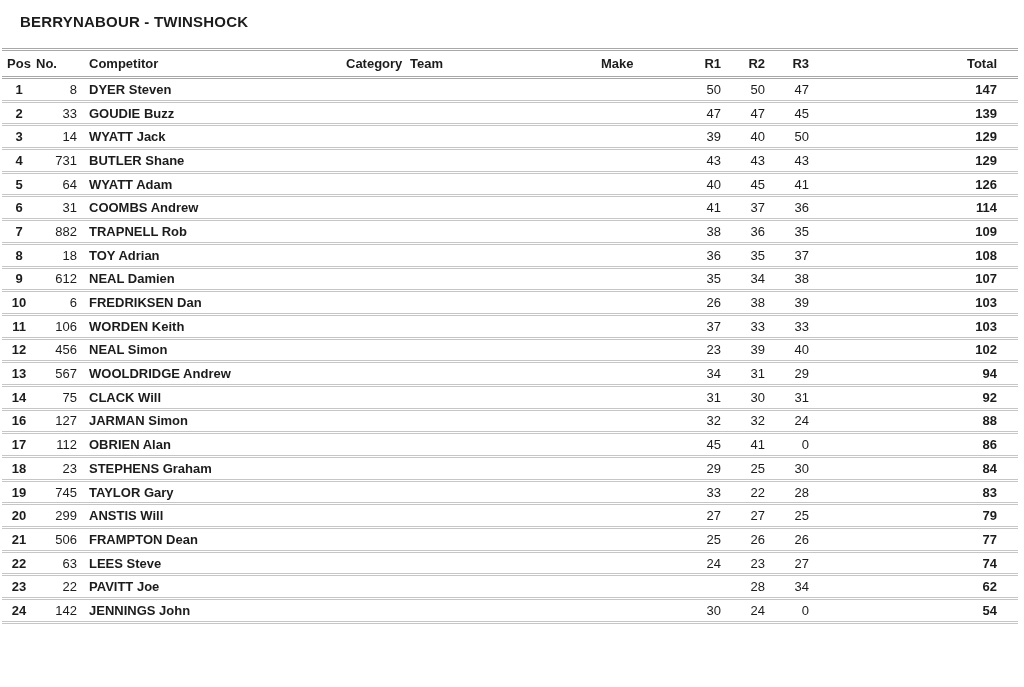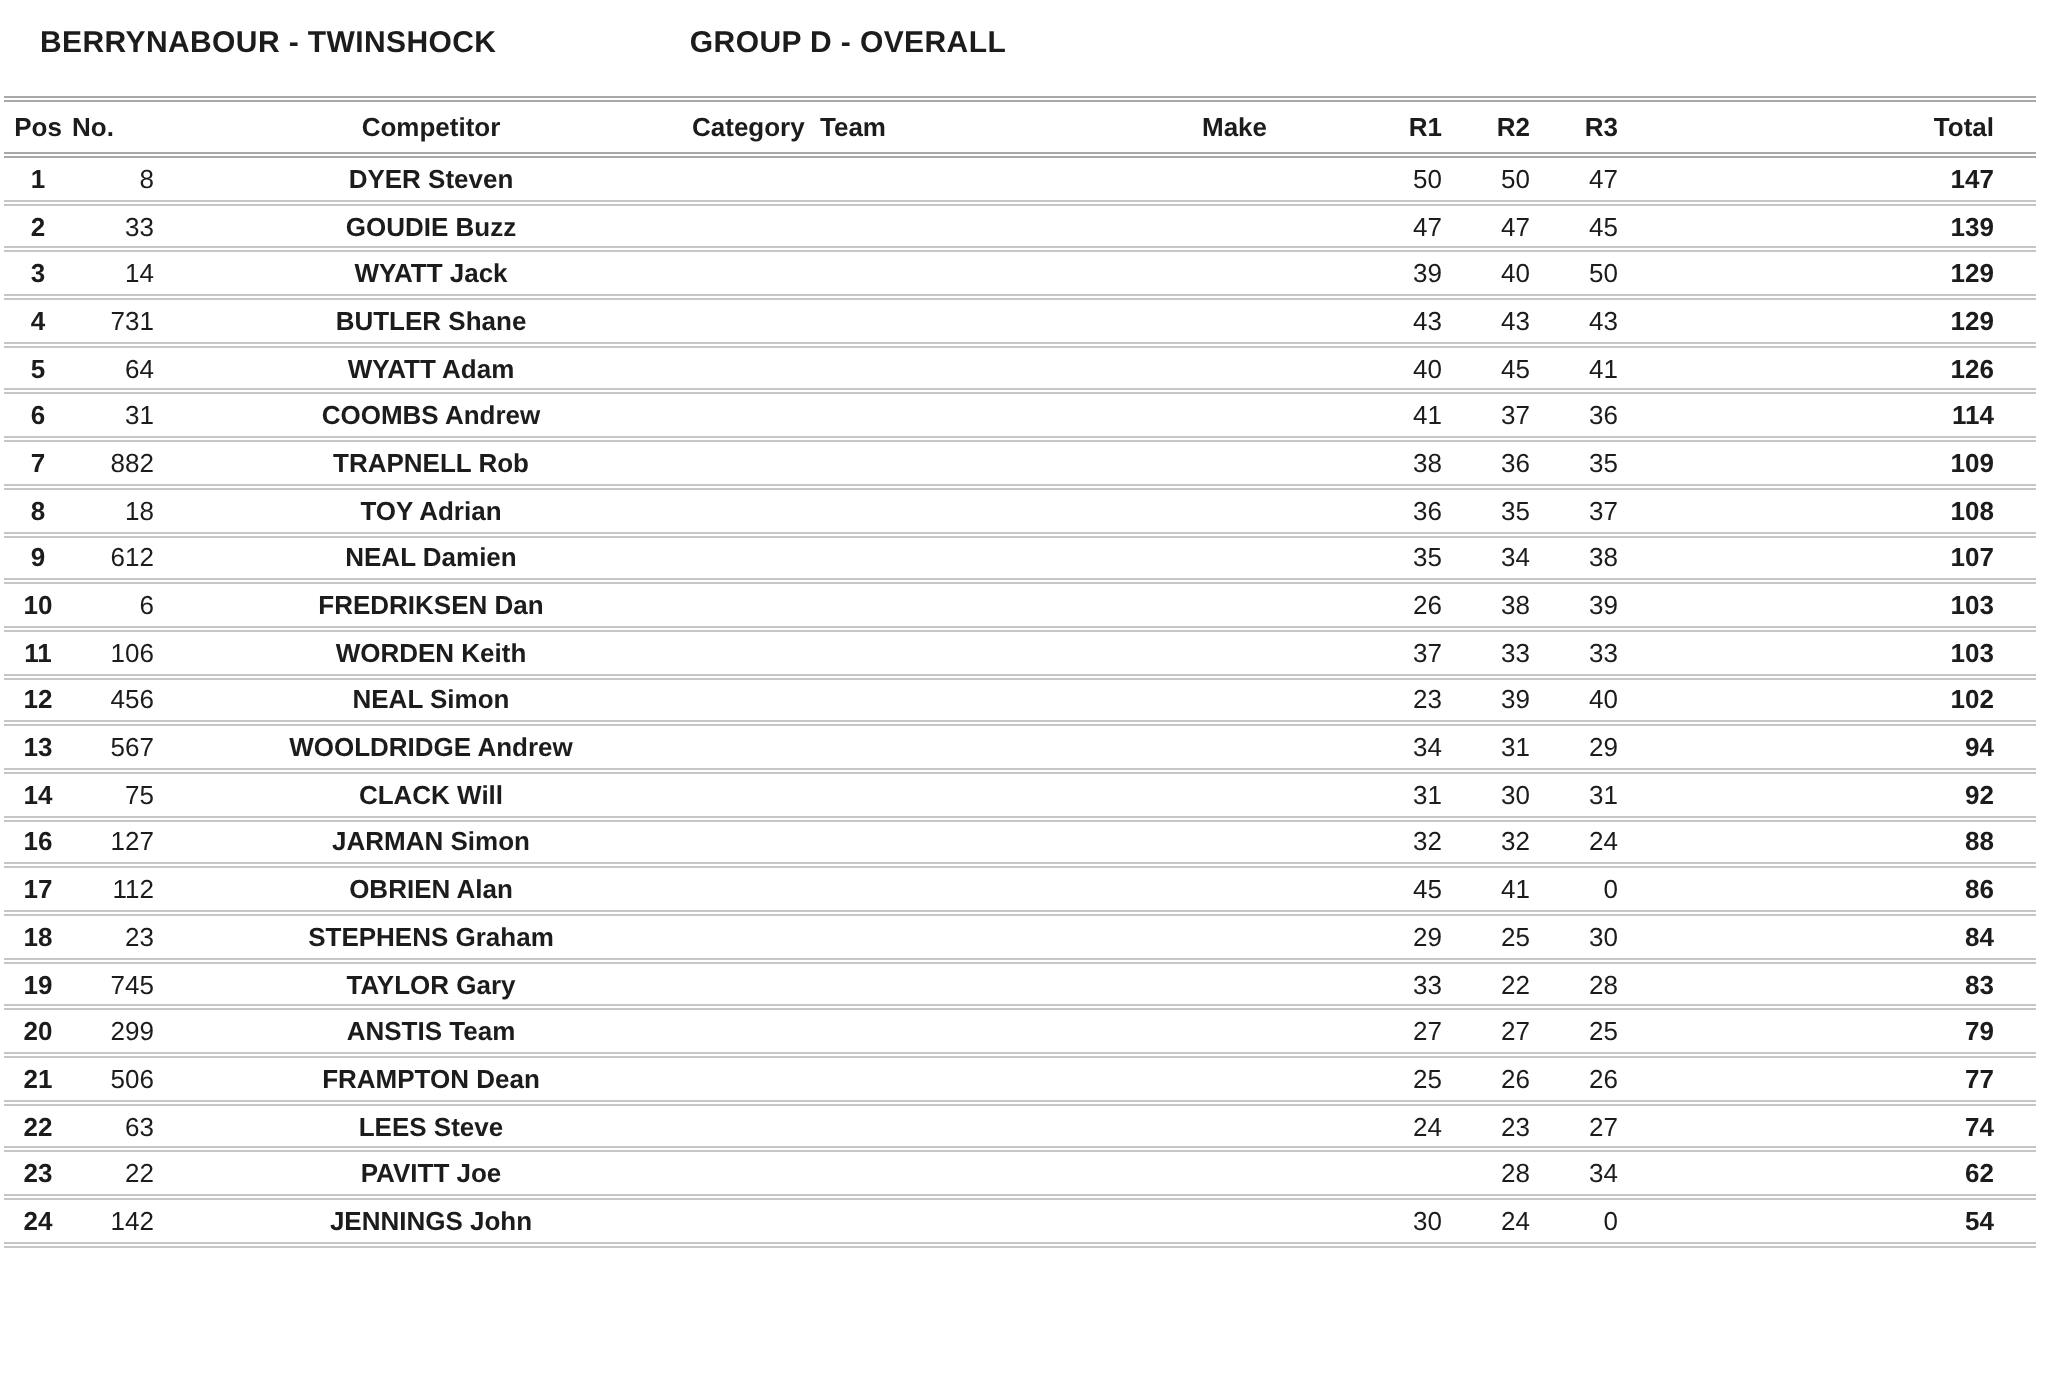--- a/index.html
+++ b/index.html
@@ -42,35 +42,34 @@
     border-bottom: 3px double #c6c6c6;
     height: 23.7px;
     vertical-align: middle;
     white-space: nowrap;
     overflow: hidden;
   }
   .c-pos   { text-align: center; }
   td.c-pos { font-weight: bold; }
   .c-no    { text-align: right; padding-right: 4px; }
   th.c-no  { text-align: left; padding-right: 0; }
-  .c-comp  { text-align: center; padding-left: 8px; }
+  .c-comp  { text-align: left; padding-left: 8px; }
   td.c-comp{ font-weight: bold; }
   .c-cat, .c-team, .c-make { text-align: left; padding-left: 4px; }
   .c-r     { text-align: right; padding-right: 3px; }
   .c-total { text-align: right; padding-right: 21px; }
   td.c-total { font-weight: bold; }
 </style>
 </head>
 <body>
 
 <div class="page">
 
   <div class="title-left">BERRYNABOUR - TWINSHOCK</div>
 
-  <div class="title-center">GROUP D - OVERALL</div>
 
   <table class="results">
     <colgroup>
       <col style="width:34px">
       <col style="width:45px">
       <col style="width:261px">
       <col style="width:64px">
       <col style="width:191px">
       <col style="width:95px">
       <col style="width:32px">
@@ -305,21 +304,21 @@
     <td class="c-team"></td>
     <td class="c-make"></td>
     <td class="c-r">33</td>
     <td class="c-r">22</td>
     <td class="c-r">28</td>
     <td class="c-total">83</td>
   </tr>
         <tr>
     <td class="c-pos">20</td>
     <td class="c-no">299</td>
-    <td class="c-comp">ANSTIS Team</td>
+    <td class="c-comp">ANSTIS Will</td>
     <td class="c-cat"></td>
     <td class="c-team"></td>
     <td class="c-make"></td>
     <td class="c-r">27</td>
     <td class="c-r">27</td>
     <td class="c-r">25</td>
     <td class="c-total">79</td>
   </tr>
         <tr>
     <td class="c-pos">21</td>

